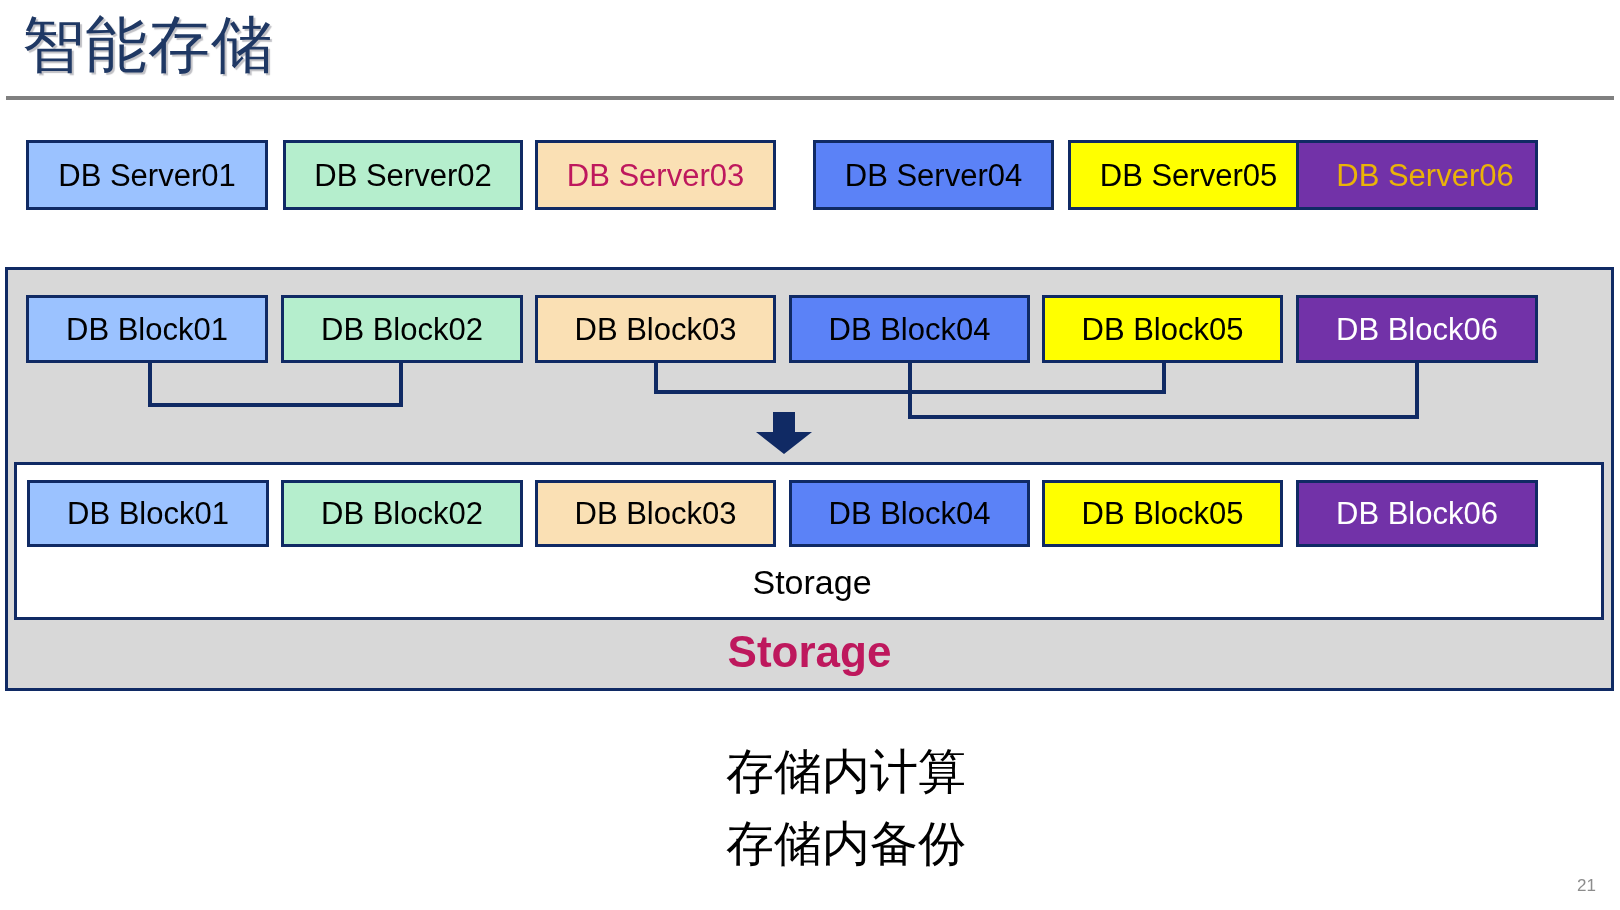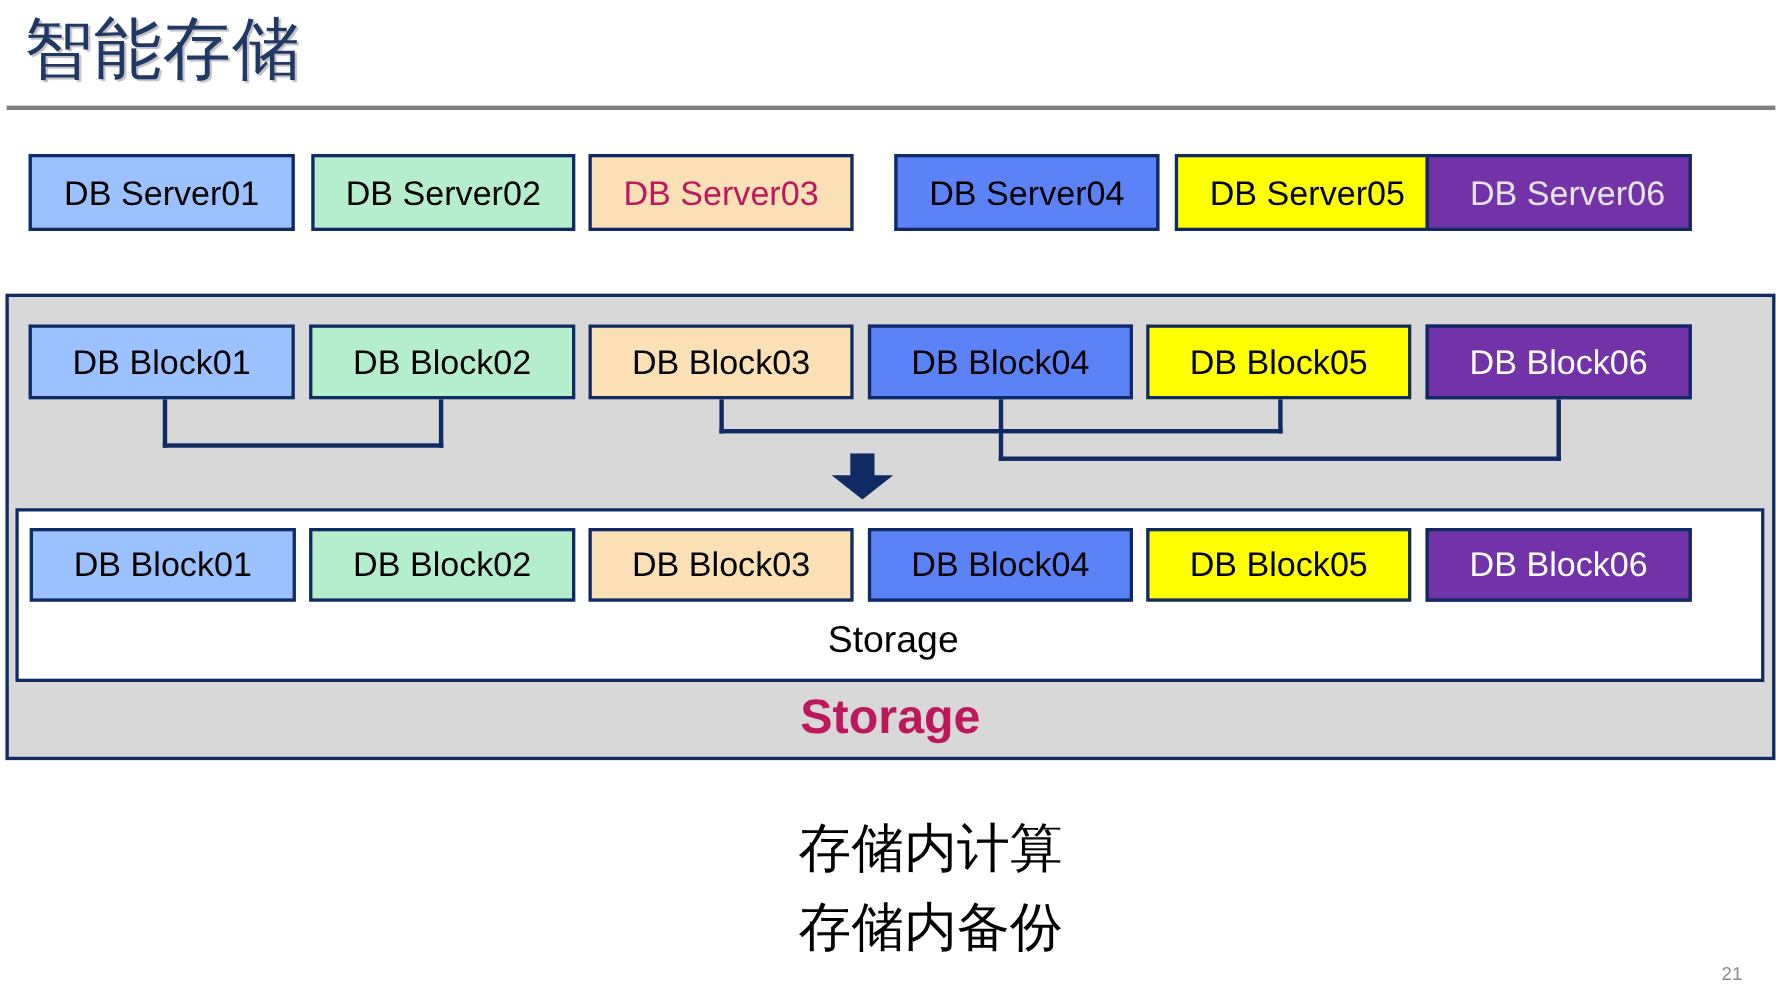--- a/index.html
+++ b/index.html
@@ -134,40 +134,40 @@
     font-size: 48px;
     color: #000000;
     line-height: 72px;
     padding-left: 36px;
   }
   #caption div { white-space: nowrap; }
 
   
   #page-number {
     position: absolute;
-    right: 36px;
+    right: 24px;
     bottom: 14px;
     font-size: 17px;
     color: #8C8C8C;
   }
 </style>
 </head>
 <body>
 
 <div id="slide-title">智能存储</div>
 
 <div id="title-rule"></div>
 
 <div id="server-row">
   <div class="node" style="left: 26px; width: 242px; background: rgb(155, 194, 255); color: rgb(0, 0, 0);">DB Server01</div>
   <div class="node" style="left: 283px; width: 240px; background: rgb(181, 238, 205); color: rgb(0, 0, 0);">DB Server02</div>
   <div class="node" style="left: 535px; width: 241px; background: rgb(250, 224, 180); color: #be185d;">DB Server03</div>
   <div class="node" style="left: 789px; width: 241px; background: rgb(91, 130, 247); color: rgb(0, 0, 0); margin-left: 24px;">DB Server04</div>
   <div class="node" style="left: 1042px; width: 241px; background: rgb(255, 255, 0); color: rgb(0, 0, 0); margin-left: 26px;">DB Server05</div>
-  <div class="node" style="left: 1296px; width: 242px; background: rgb(114, 50, 168); color: #e5e5e5; padding-left: 16px;">DB Server06</div>
+  <div class="node" style="left: 1296px; width: 242px; background: rgb(114, 50, 168); color: #eab308; padding-left: 16px;">DB Server06</div>
 </div>
 
 <div id="storage-container"></div>
 
 <div id="block-row">
   <div class="node" style="left: 26px; width: 242px; background: rgb(155, 194, 255); color: rgb(0, 0, 0);">DB Block01</div>
   <div class="node" style="left: 281px; width: 242px; background: rgb(181, 238, 205); color: rgb(0, 0, 0);">DB Block02</div>
   <div class="node" style="left: 535px; width: 241px; background: rgb(250, 224, 180); color: rgb(0, 0, 0);">DB Block03</div>
   <div class="node" style="left: 789px; width: 241px; background: rgb(91, 130, 247); color: rgb(0, 0, 0);">DB Block04</div>
   <div class="node" style="left: 1042px; width: 241px; background: rgb(255, 255, 0); color: rgb(0, 0, 0);">DB Block05</div>

